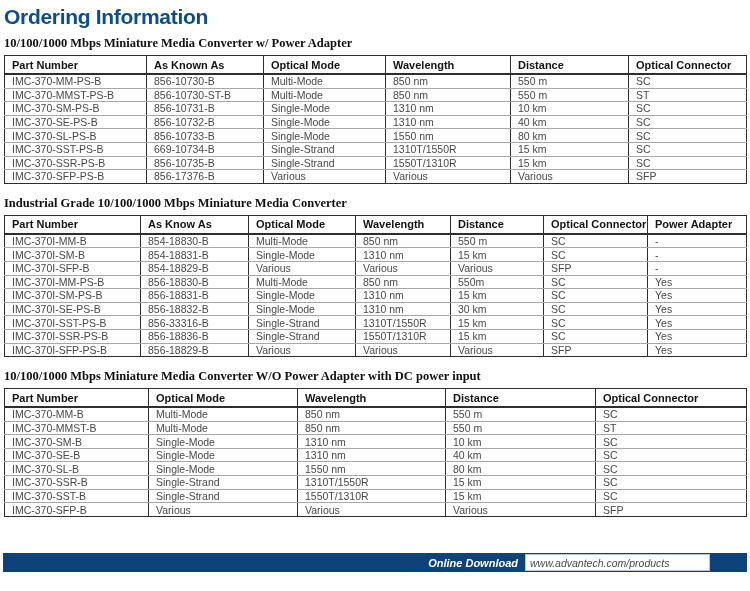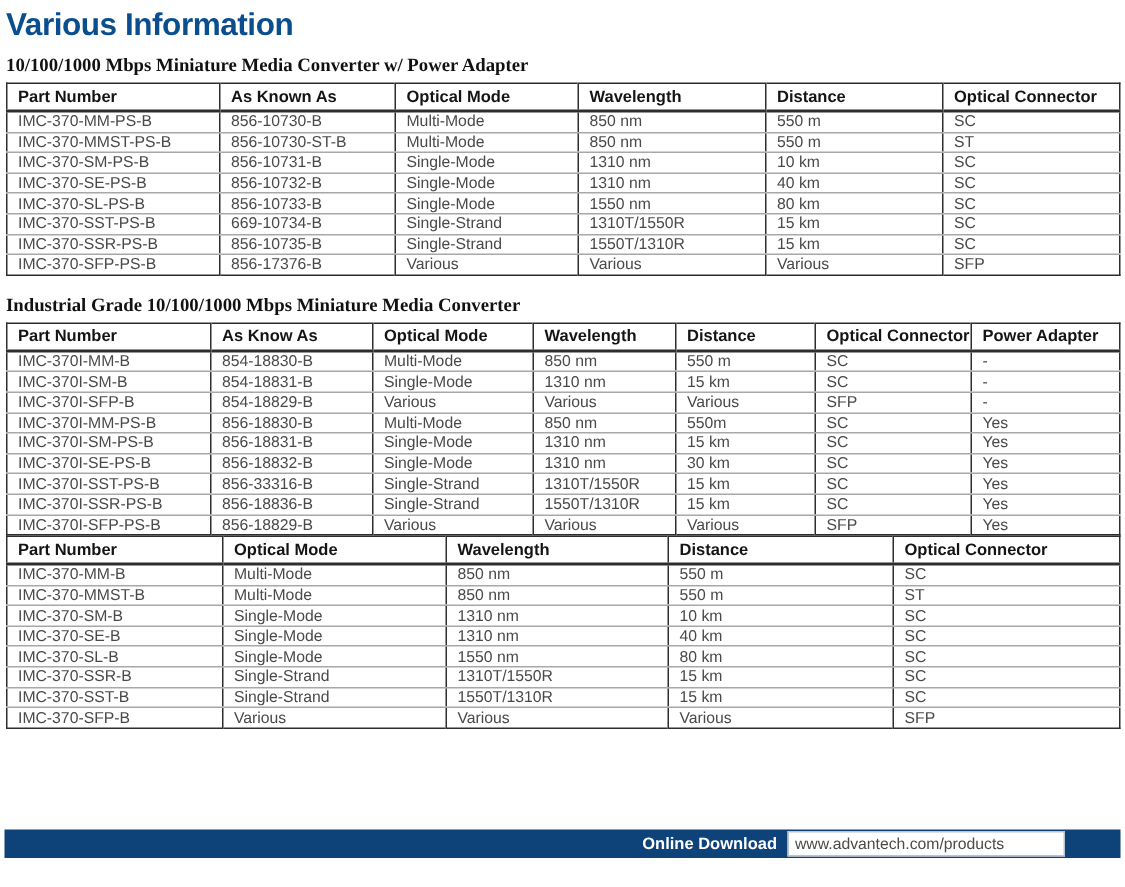--- a/index.html
+++ b/index.html
@@ -72,20 +72,21 @@
   .footer-bar {
     position: absolute;
     left: 3px;
     right: 3px;
     top: 553px;
     height: 19px;
     background: var(--footer-blue, #0d4378);
     display: flex;
     align-items: center;
     justify-content: flex-end;
+    font-style: italic;
   }
   .footer-label {
     color: #ffffff;
     font-size: 11px;
     font-weight: bold;
     margin-right: 7px;
     white-space: nowrap;
   }
   .footer-urlbox {
     width: 183px;
@@ -101,21 +102,21 @@
     color: #4a4a4a;
     padding-left: 4px;
     white-space: nowrap;
   }
 </style>
 </head>
 <body>
 
 <div class="page">
 
-  <h1 class="page-title">Various Information</h1>
+  <h1 class="page-title">Ordering Information</h1>
 
   <h2 class="section-heading">10/100/1000 Mbps Miniature Media Converter w/ Power Adapter</h2>
   <table class="data-table" data-table="0">
     <colgroup>
       <col style="width:142px">
         <col style="width:117px">
         <col style="width:122px">
       <col style="width:125px">
         <col style="width:118px">
         <col style="width:118px">
@@ -298,20 +299,21 @@
           <td>856-18829-B</td>
           <td>Various</td>
           <td>Various</td>
           <td>Various</td>
           <td>SFP</td>
           <td>Yes</td>
         </tr>
       </tbody>
   </table>
 
+  <h2 class="section-heading">10/100/1000 Mbps Miniature Media Converter W/O Power Adapter with DC power input</h2>
   <table class="data-table" data-table="2">
     <colgroup>
       <col style="width:144px">
         <col style="width:149px">
         <col style="width:148px">
       <col style="width:150px">
         <col style="width:151px">
     </colgroup>
     <thead>
         <tr>

